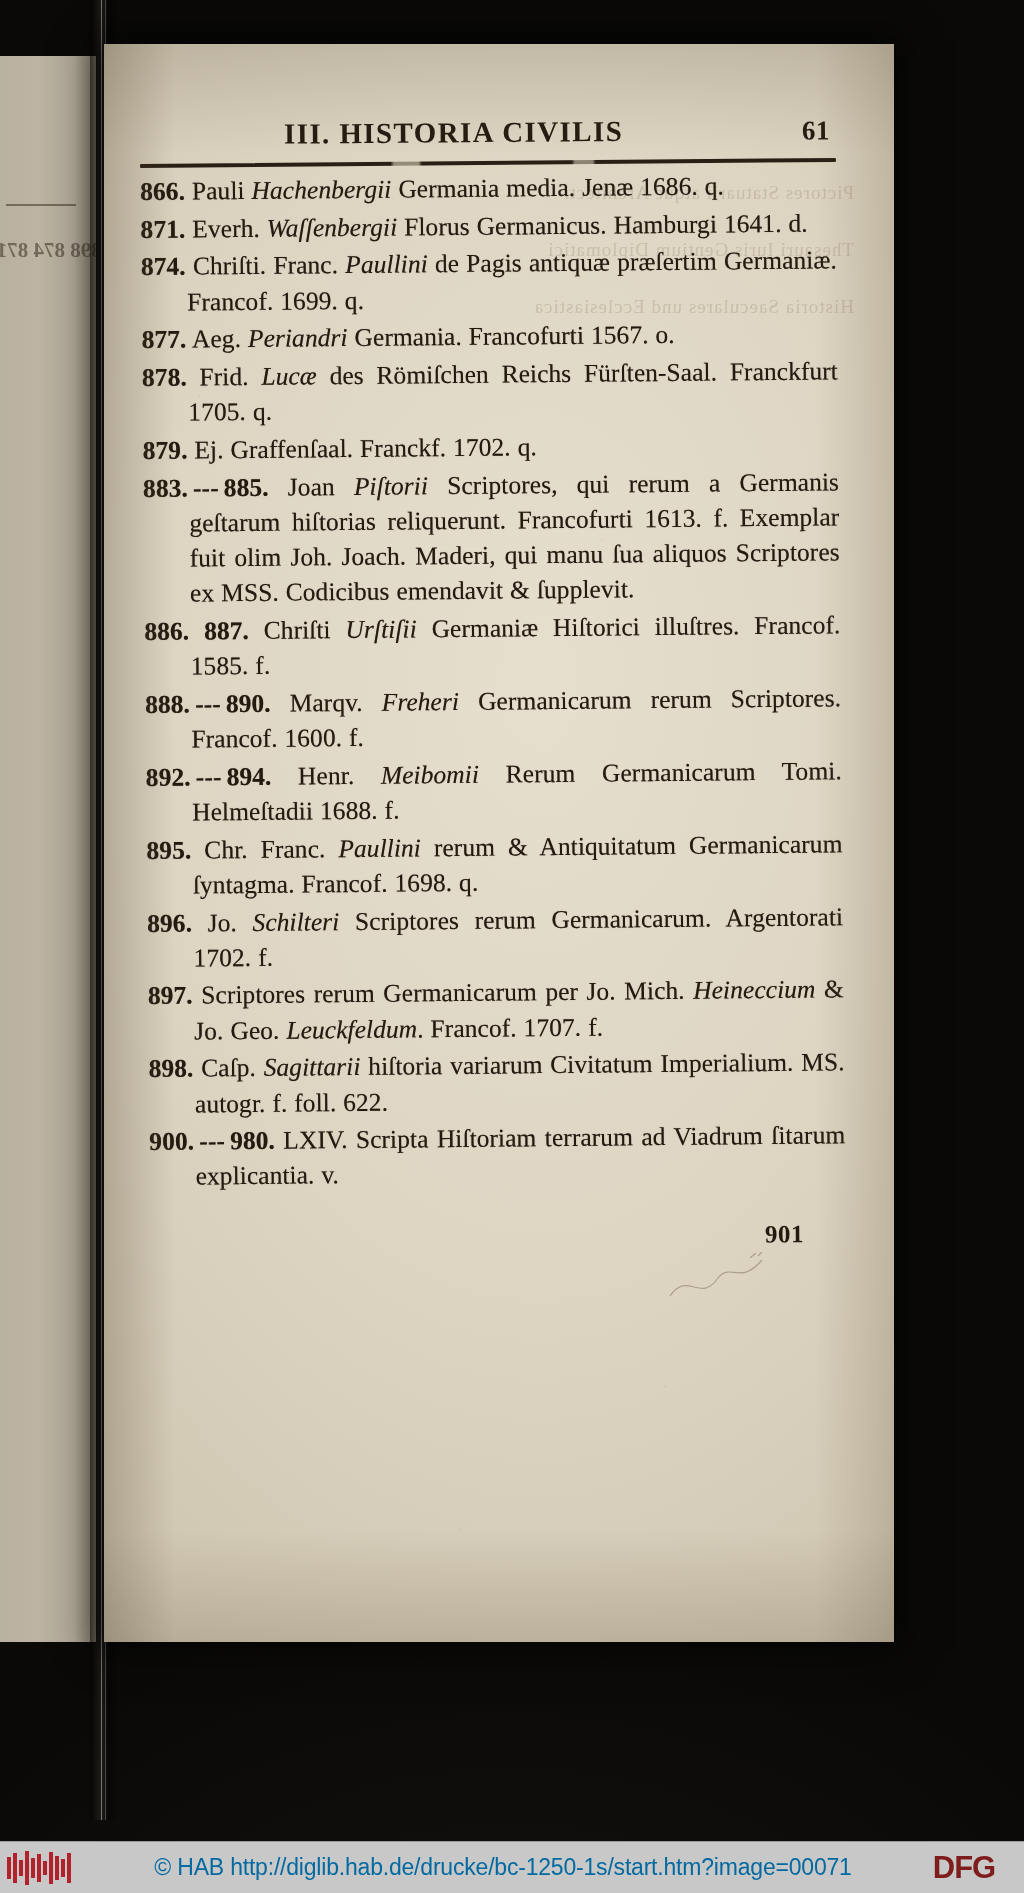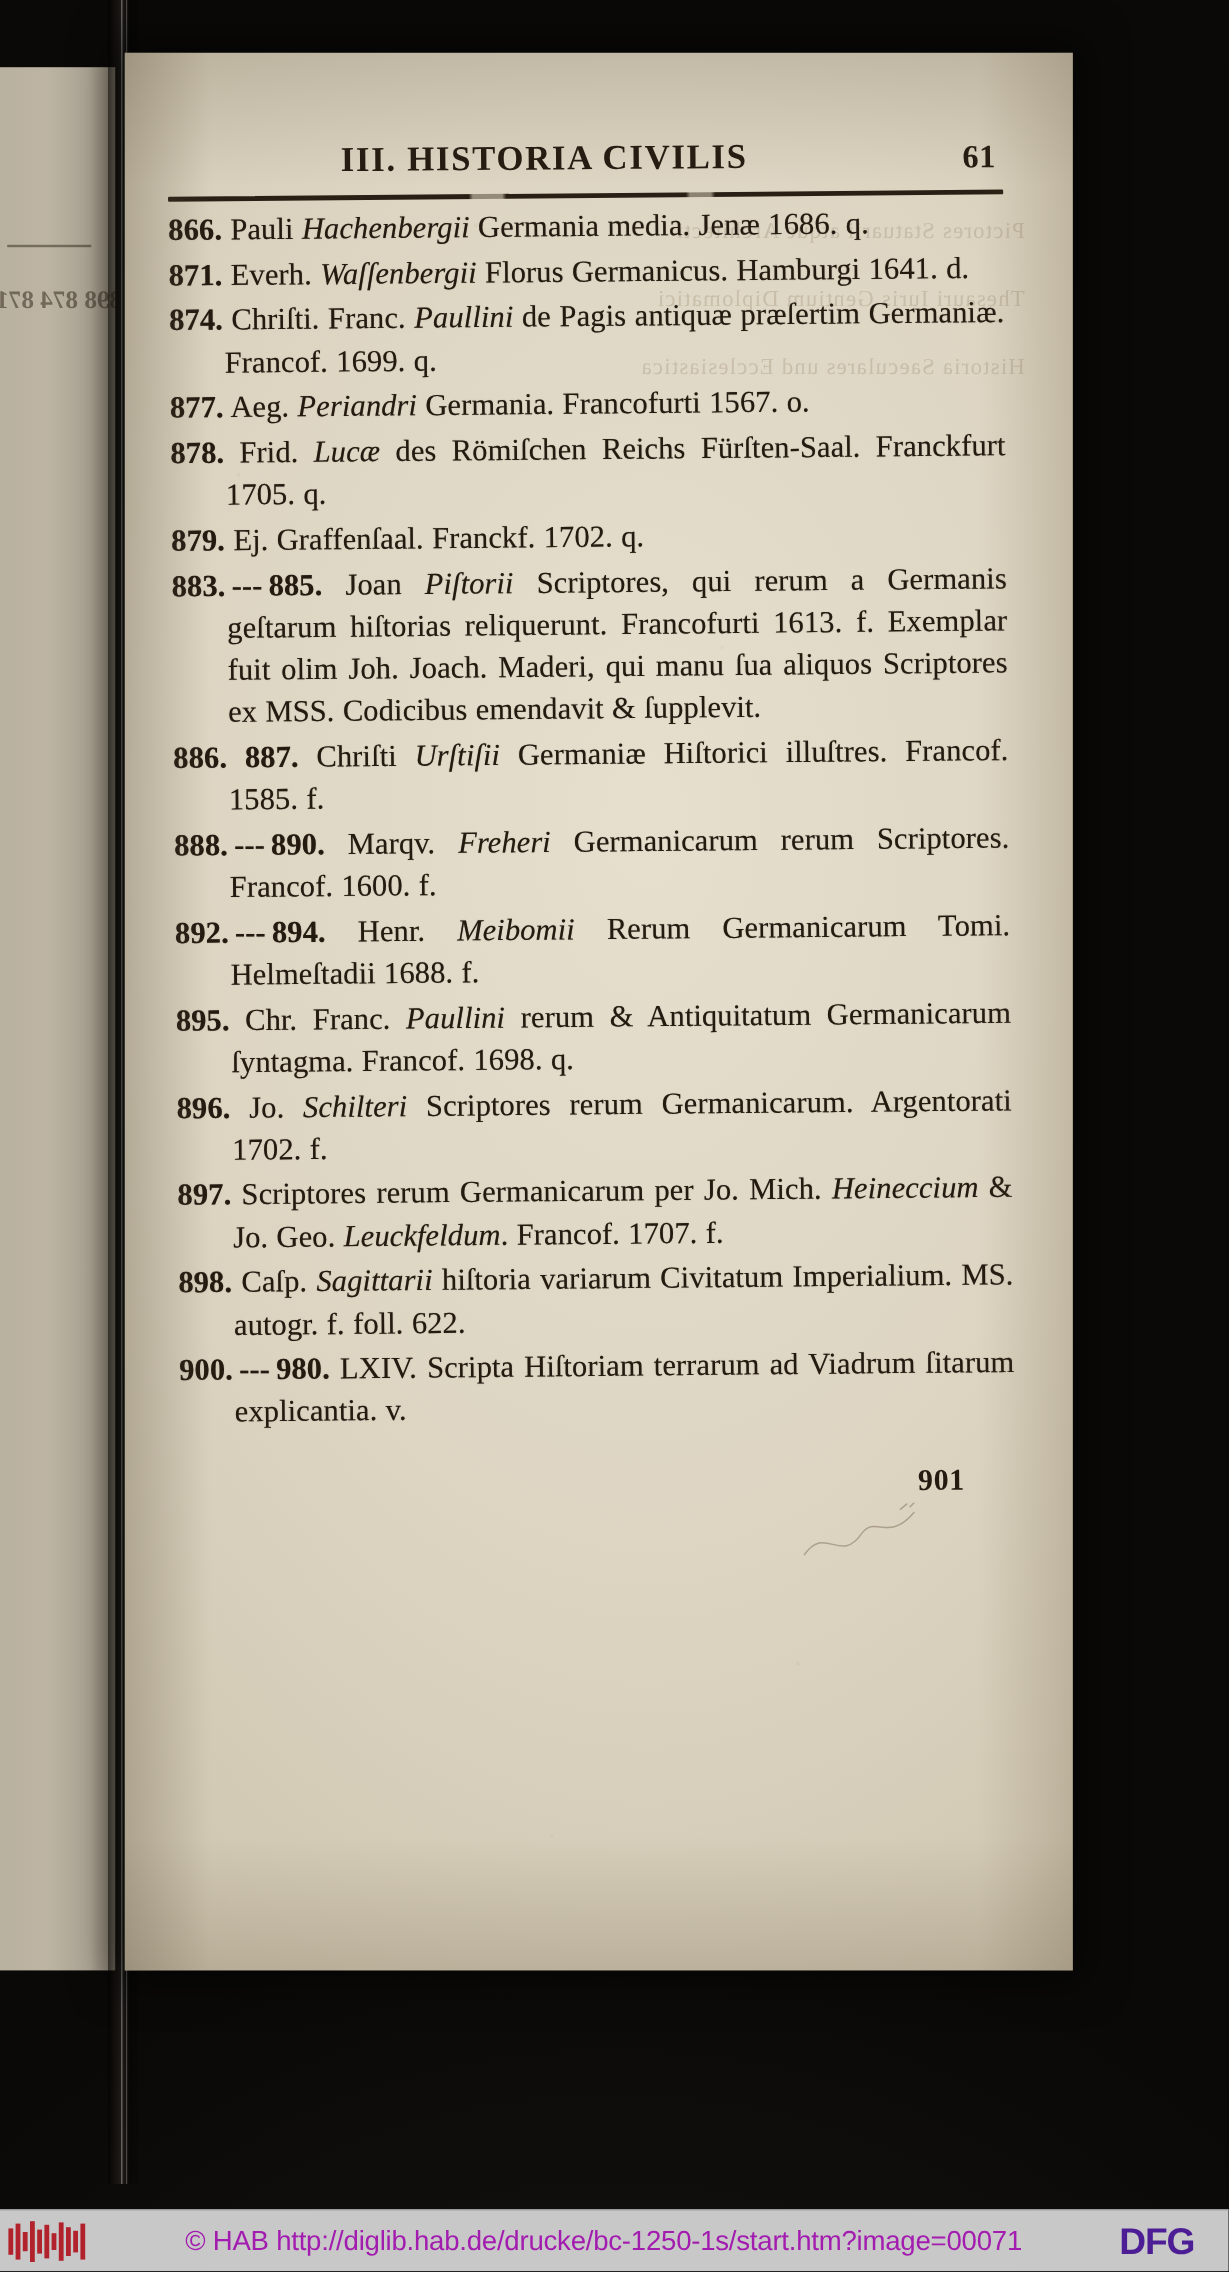--- a/index.html
+++ b/index.html
@@ -215,32 +215,32 @@
     flex: none;
   }
   .hab-logo i {
     display:block; width: 4px; background: #b2222c; border-radius: 0;
   }
   .footer-url {
     flex: 1;
     text-align: center;
     font-family: "Liberation Sans", sans-serif;
     font-size: 23px;
-    color: #a21caf;
+    color: #0369a1;
     letter-spacing: -0.2px;
     white-space: nowrap;
   }
   .dfg-logo {
     width: 96px; flex: none;
     text-align: center;
     font-family: "Liberation Sans", sans-serif;
     font-weight: 900;
     font-size: 31px;
     letter-spacing: -1px;
-    color: #4c1d95;
+    color: #7f1d1d;
     padding-right: 24px;
   }
 </style>
 </head>
 <body>
 
 <div id="viewer">
 
   <div class="bed"></div>
 

